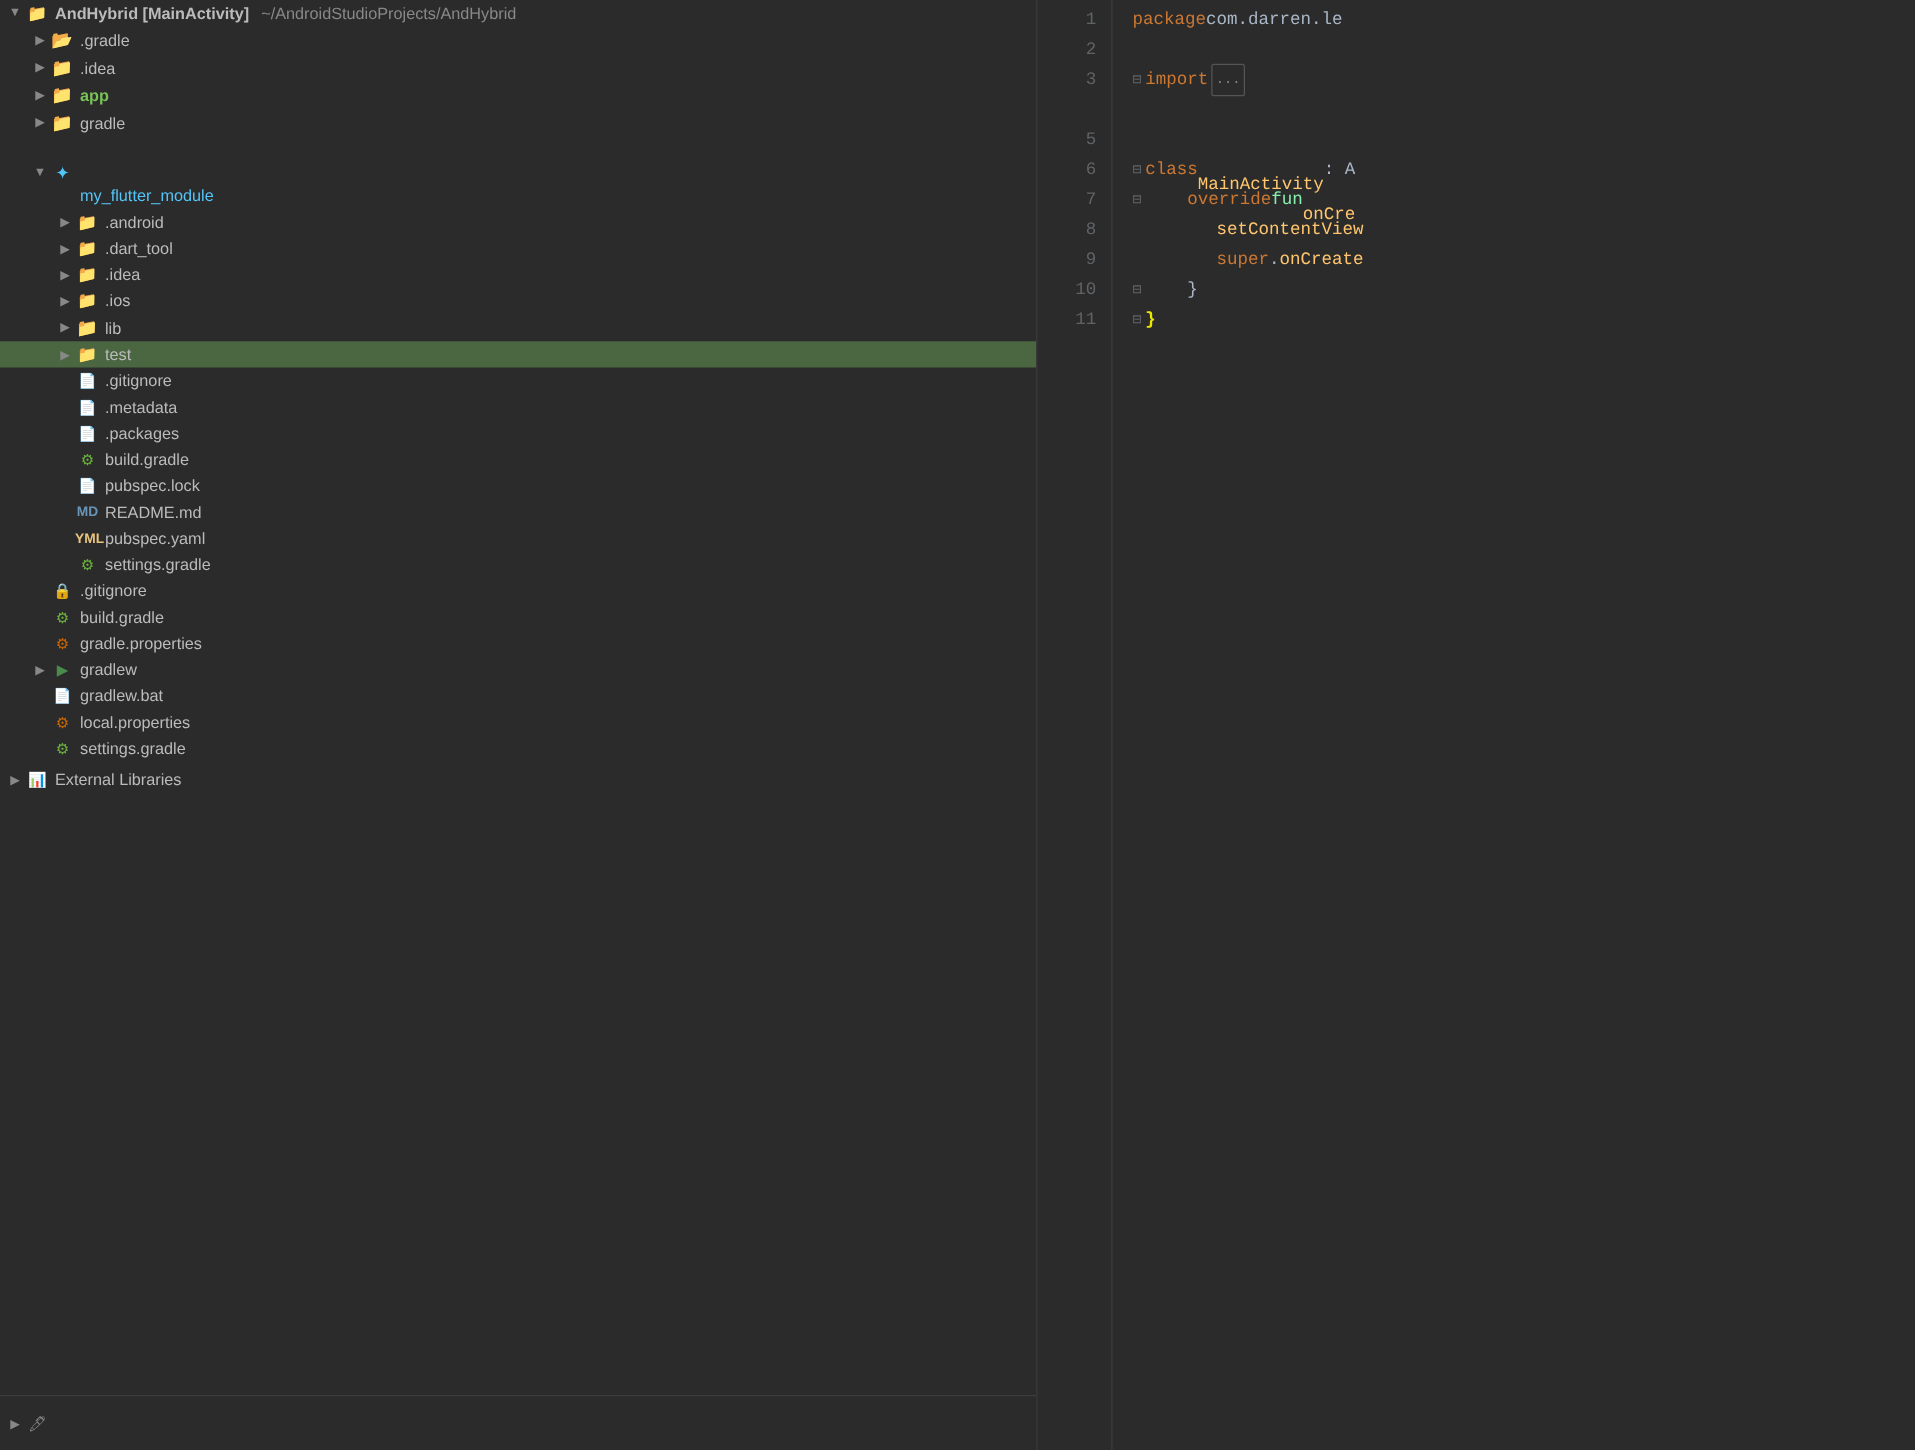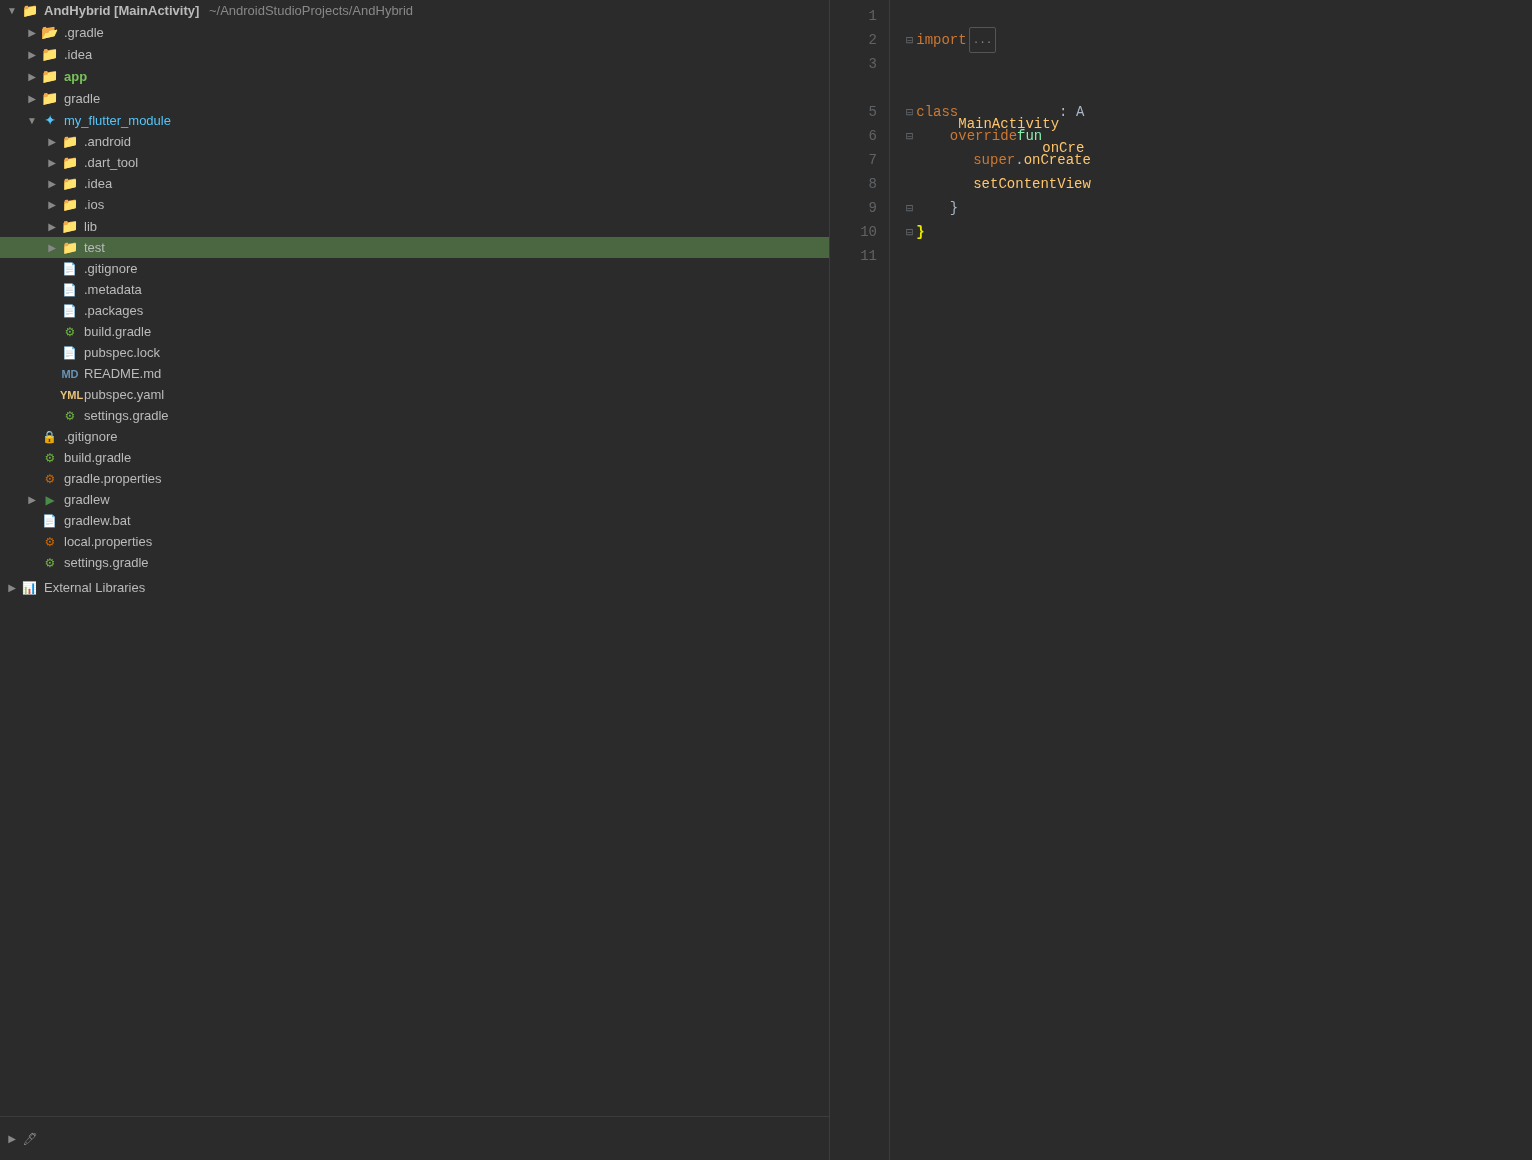--- a/index.html
+++ b/index.html
@@ -167,21 +167,21 @@
 
   <div class="tree-item indent-1">
     <span class="arrow">▶</span>
     <span class="icon folder-icon">📁</span>
     <span class="label">gradle</span>
   </div>
 
   <div class="tree-item indent-1">
     <span class="arrow">▼</span>
     <span class="icon" style="color:#54c5f8; font-size:14px;">✦</span>
-    <span class="label" style="color:#54c5f8;">my_flutter_module</span>
+    <span class="label" style="color:#54c5f8;margin-top:37px;">my_flutter_module</span>
   </div>
 
   <div class="tree-item indent-2">
     <span class="arrow">▶</span>
     <span class="icon" style="color:#78c257; font-size:13px;">📁</span>
     <span class="label">.android</span>
   </div>
 
   <div class="tree-item indent-2">
     <span class="arrow">▶</span>
@@ -326,20 +326,24 @@
     <div>6</div>
     <div>7</div>
     <div>8</div>
     <div>9</div>
     <div>10</div>
     <div>11</div>
   </div>
 
   <div id="code-area">
 
+    <div class="code-line">
+      <span class="kw-package">package </span>
+      <span class="pkg-name">com.darren.le</span>
+    </div>
 
     <div class="code-line">&nbsp;</div>
 
     <div class="code-line">
       <span style="position:relative;">
         <span style="color:#606366; font-size:12px; margin-right:3px; cursor:pointer;">⊟</span>
       </span>
       <span class="kw-import">import </span>
       <span class="fold-box">...</span>
     </div>
@@ -362,28 +366,28 @@
         <span style="color:#606366; font-size:12px; margin-right:3px; cursor:pointer;">⊟</span>
       </span>
       <span class="text-default">&nbsp;&nbsp;&nbsp;&nbsp;</span>
       <span class="kw-override">override </span>
       <span class="kw-fun">fun </span>
       <span class="identifier">onCre</span>
     </div>
 
     <div class="code-line">
       <span class="text-default">&nbsp;&nbsp;&nbsp;&nbsp;&nbsp;&nbsp;&nbsp;&nbsp;</span>
+      <span class="method-call">setContentView</span>
+    </div>
+
+    <div class="code-line">
+      <span class="text-default">&nbsp;&nbsp;&nbsp;&nbsp;&nbsp;&nbsp;&nbsp;&nbsp;</span>
       <span class="kw-super">super</span>
       <span class="text-default">.</span>
       <span class="method-call">onCreate</span>
-    </div>
-
-    <div class="code-line">
-      <span class="text-default">&nbsp;&nbsp;&nbsp;&nbsp;&nbsp;&nbsp;&nbsp;&nbsp;</span>
-      <span class="method-call">setContentView</span>
     </div>
 
     <div class="code-line">
       <span style="position:relative;">
         <span style="color:#606366; font-size:12px; margin-right:3px;">⊟</span>
       </span>
       <span class="text-default">&nbsp;&nbsp;&nbsp;&nbsp;</span>
       <span class="text-default">}</span>
     </div>
 

